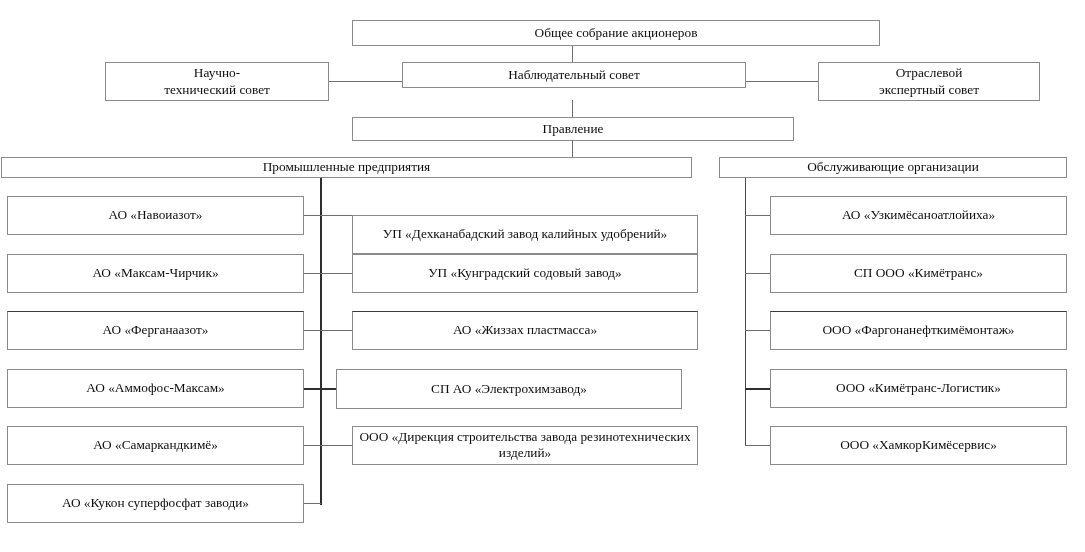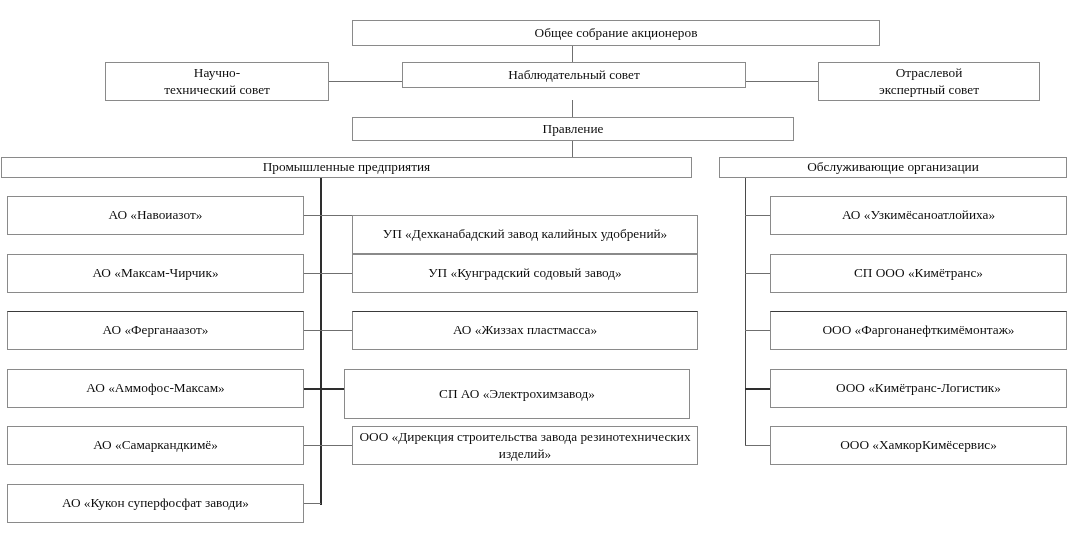--- a/index.html
+++ b/index.html
@@ -145,24 +145,24 @@
 
   <div class="node" style="left:352px; top:196px; width:346px; height:39px;margin-top:19px;">
     <span class="label">УП «Дехканабадский завод калийных удобрений»</span>
   </div>
   <div class="node" style="left:352px; top:254px; width:346px; height:39px;">
     <span class="label">УП «Кунградский содовый завод»</span>
   </div>
   <div class="node dark-top" style="left:352px; top:311px; width:346px; height:39px;">
     <span class="label">АО «Жиззах пластмасса»</span>
   </div>
-  <div class="node" style="left:344px; top:369px; width:346px; height:50px;">
+  <div class="node" style="left:336px; top:369px; width:346px; height:40px;">
     <span class="label">СП АО «Электрохимзавод»</span>
   </div>
-  <div class="node" style="left:352px; top:426px; width:346px; height:39px;">
+  <div class="node" style="left:352px; top:426px; width:346px; height:39px;align-items:flex-end;">
     <span class="label">ООО «Дирекция строительства завода резинотехнических изделий»</span>
   </div>
 
   <div class="node" style="left:770px; top:196px; width:297px; height:39px;">
     <span class="label">АО «Узкимёсаноатлойиха»</span>
   </div>
   <div class="node dark-top" style="left:770px; top:311px; width:297px; height:39px;">
     <span class="label">ООО «Фаргонанефткимёмонтаж»</span>
   </div>
   <div class="node" style="left:770px; top:254px; width:297px; height:39px;">

